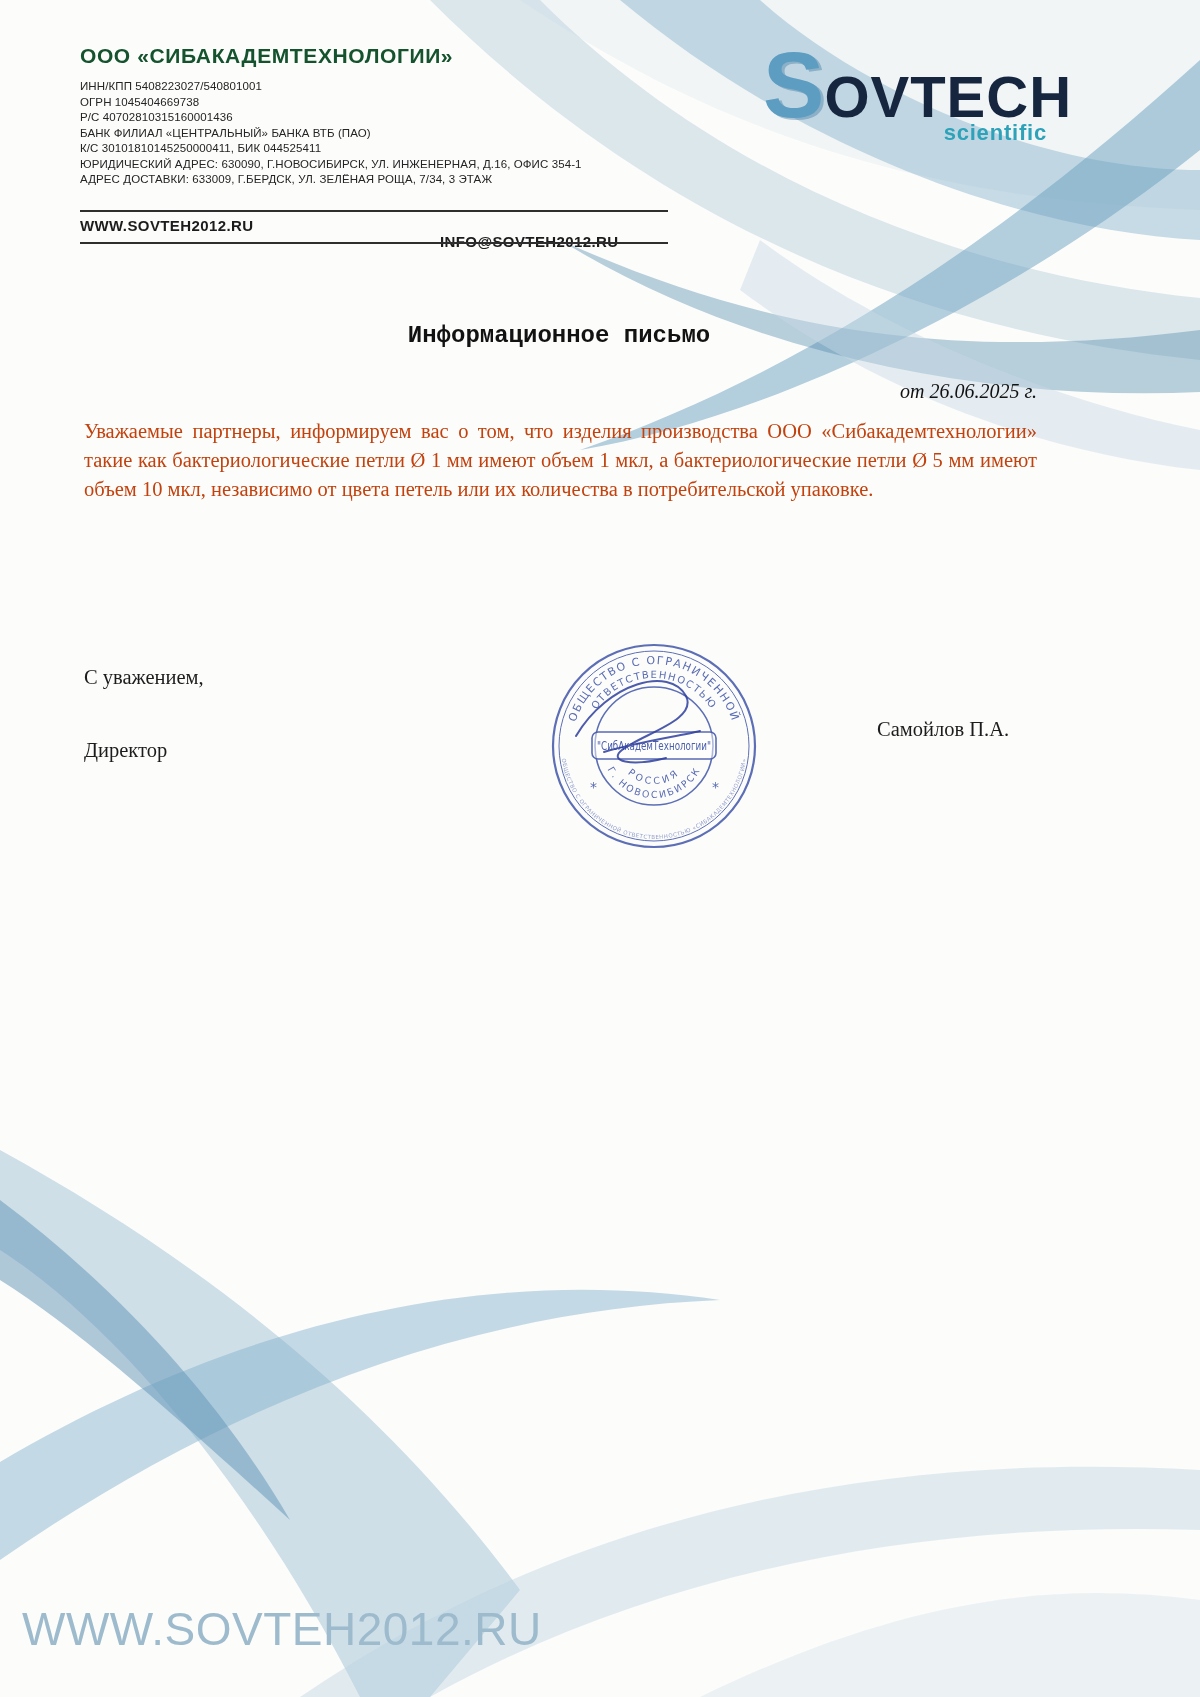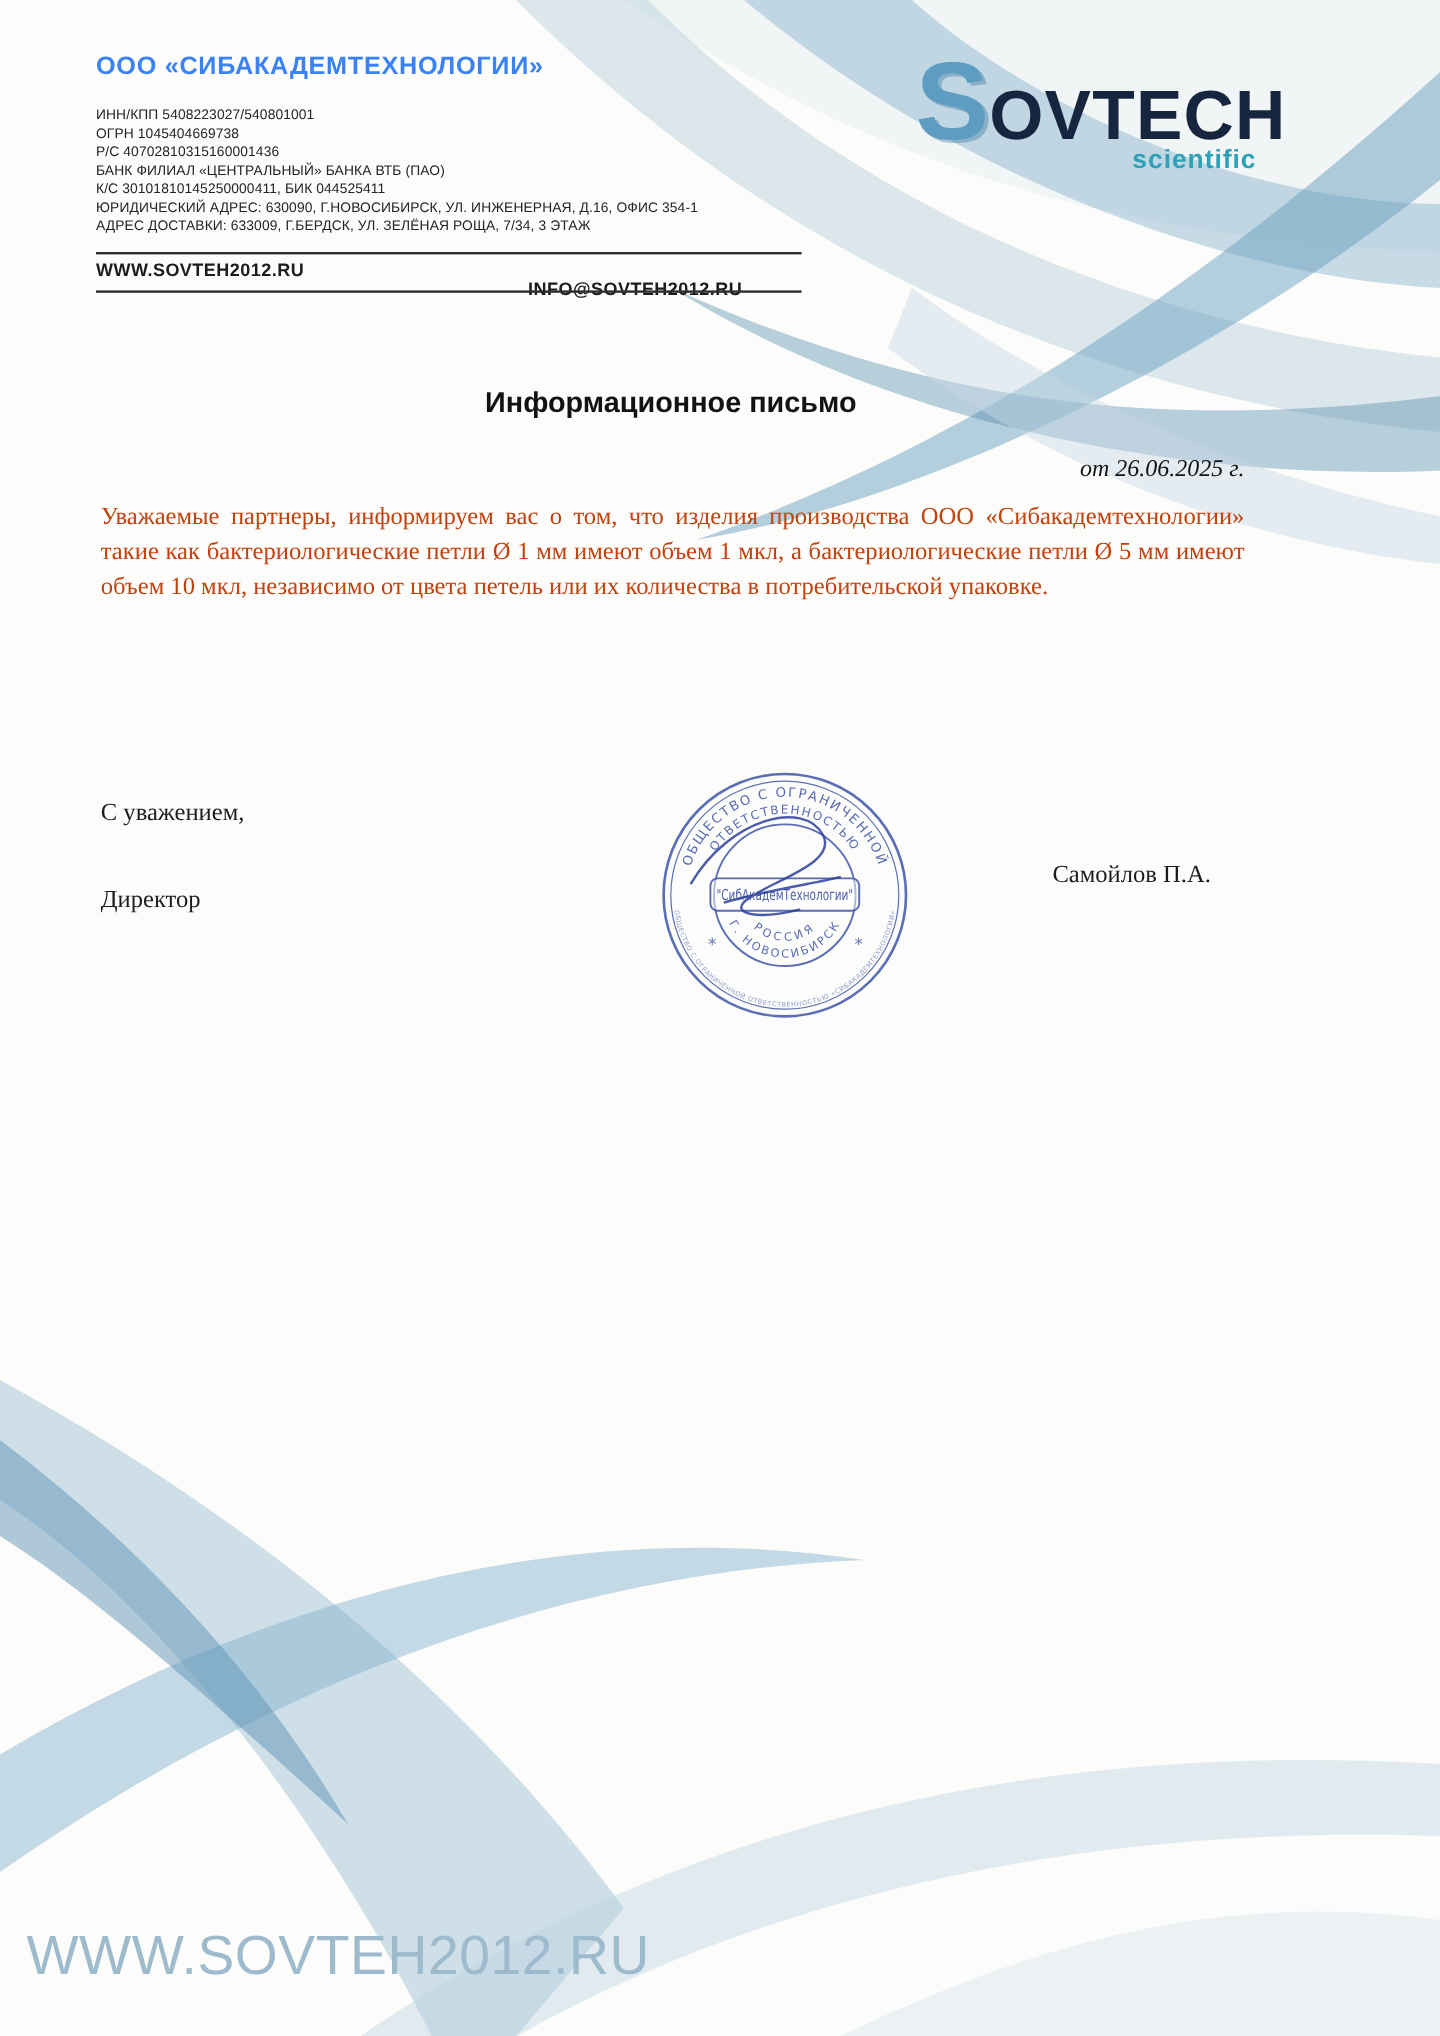--- a/index.html
+++ b/index.html
@@ -19,23 +19,23 @@
     left: 0; top: 0;
     width: 1200px; height: 1697px;
     z-index: 0;
     pointer-events: none;
   }
   .content { position: absolute; left: 0; top: 0; width: 100%; height: 100%; z-index: 1; }
 
   
   .company-block { position: absolute; left: 80px; top: 44px; width: 600px; }
   .company-name {
-    font-size: 21px; font-weight: 700; letter-spacing: 0.6px; color: #3b82f6;
+    font-size: 21px; font-weight: 700; letter-spacing: 0.6px; color: #14532d;
   }
-  .company-details { margin-top: 21px; }
+  .company-details { margin-top: 11px; }
   .company-details div {
     font-size: 11.5px; line-height: 15.5px; color: #242424; letter-spacing: 0.1px;
   }
   .rule { position: absolute; left: 80px; width: 588px; height: 2px; background: #2e2e2e; }
   .rule-top { top: 210px; }
   .rule-bottom { top: 242px; }
   .contact-row { position: absolute; left: 80px; top: 217px; width: 588px; height: 22px; }
   .contact-row .website { position: absolute; left: 0; font-size: 15px; font-weight: 700; letter-spacing: 0.4px; }
   .contact-row .email { position: absolute; left: 360px; font-size: 15px; font-weight: 700; letter-spacing: 0.4px; margin-top: 16px; }
 
@@ -54,21 +54,21 @@
   }
   .logo-sub {
     text-align: right; width: 284px; margin-top: -10px;
     font-size: 22px; font-weight: 600; color: #2ea2b8; letter-spacing: 0.8px;
   }
 
   
   .letter-title {
     position: absolute; left: 0; top: 322px; width: 1118px;
     text-align: center;
-    font-family: Liberation Sans, sans-serif;
+    font-family: Liberation Mono, monospace;
     font-size: 24px; font-weight: 700; color: #121212;
   }
   .letter-date {
     position: absolute; right: 163px; top: 380px;
     font-family: "Liberation Serif", serif;
     font-size: 20px; color: #121212; font-style: italic;
   }
   .letter-body {
     position: absolute; left: 84px; top: 417px; width: 953px;
     font-family: "Liberation Serif", serif;

